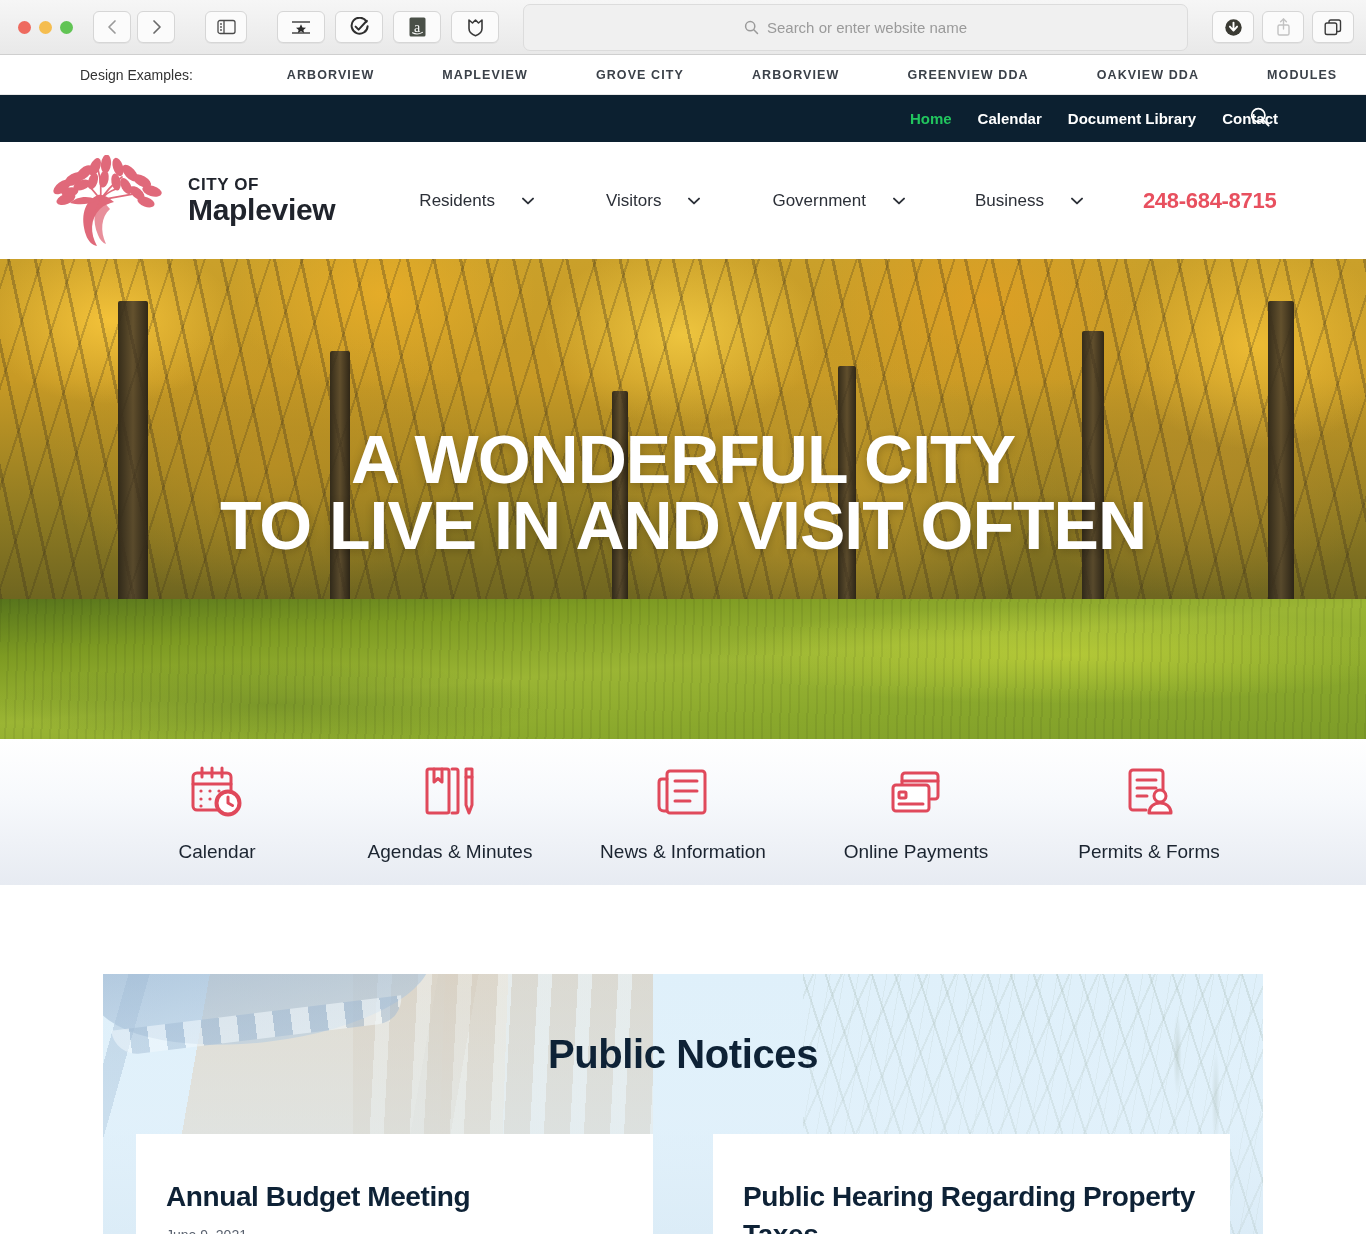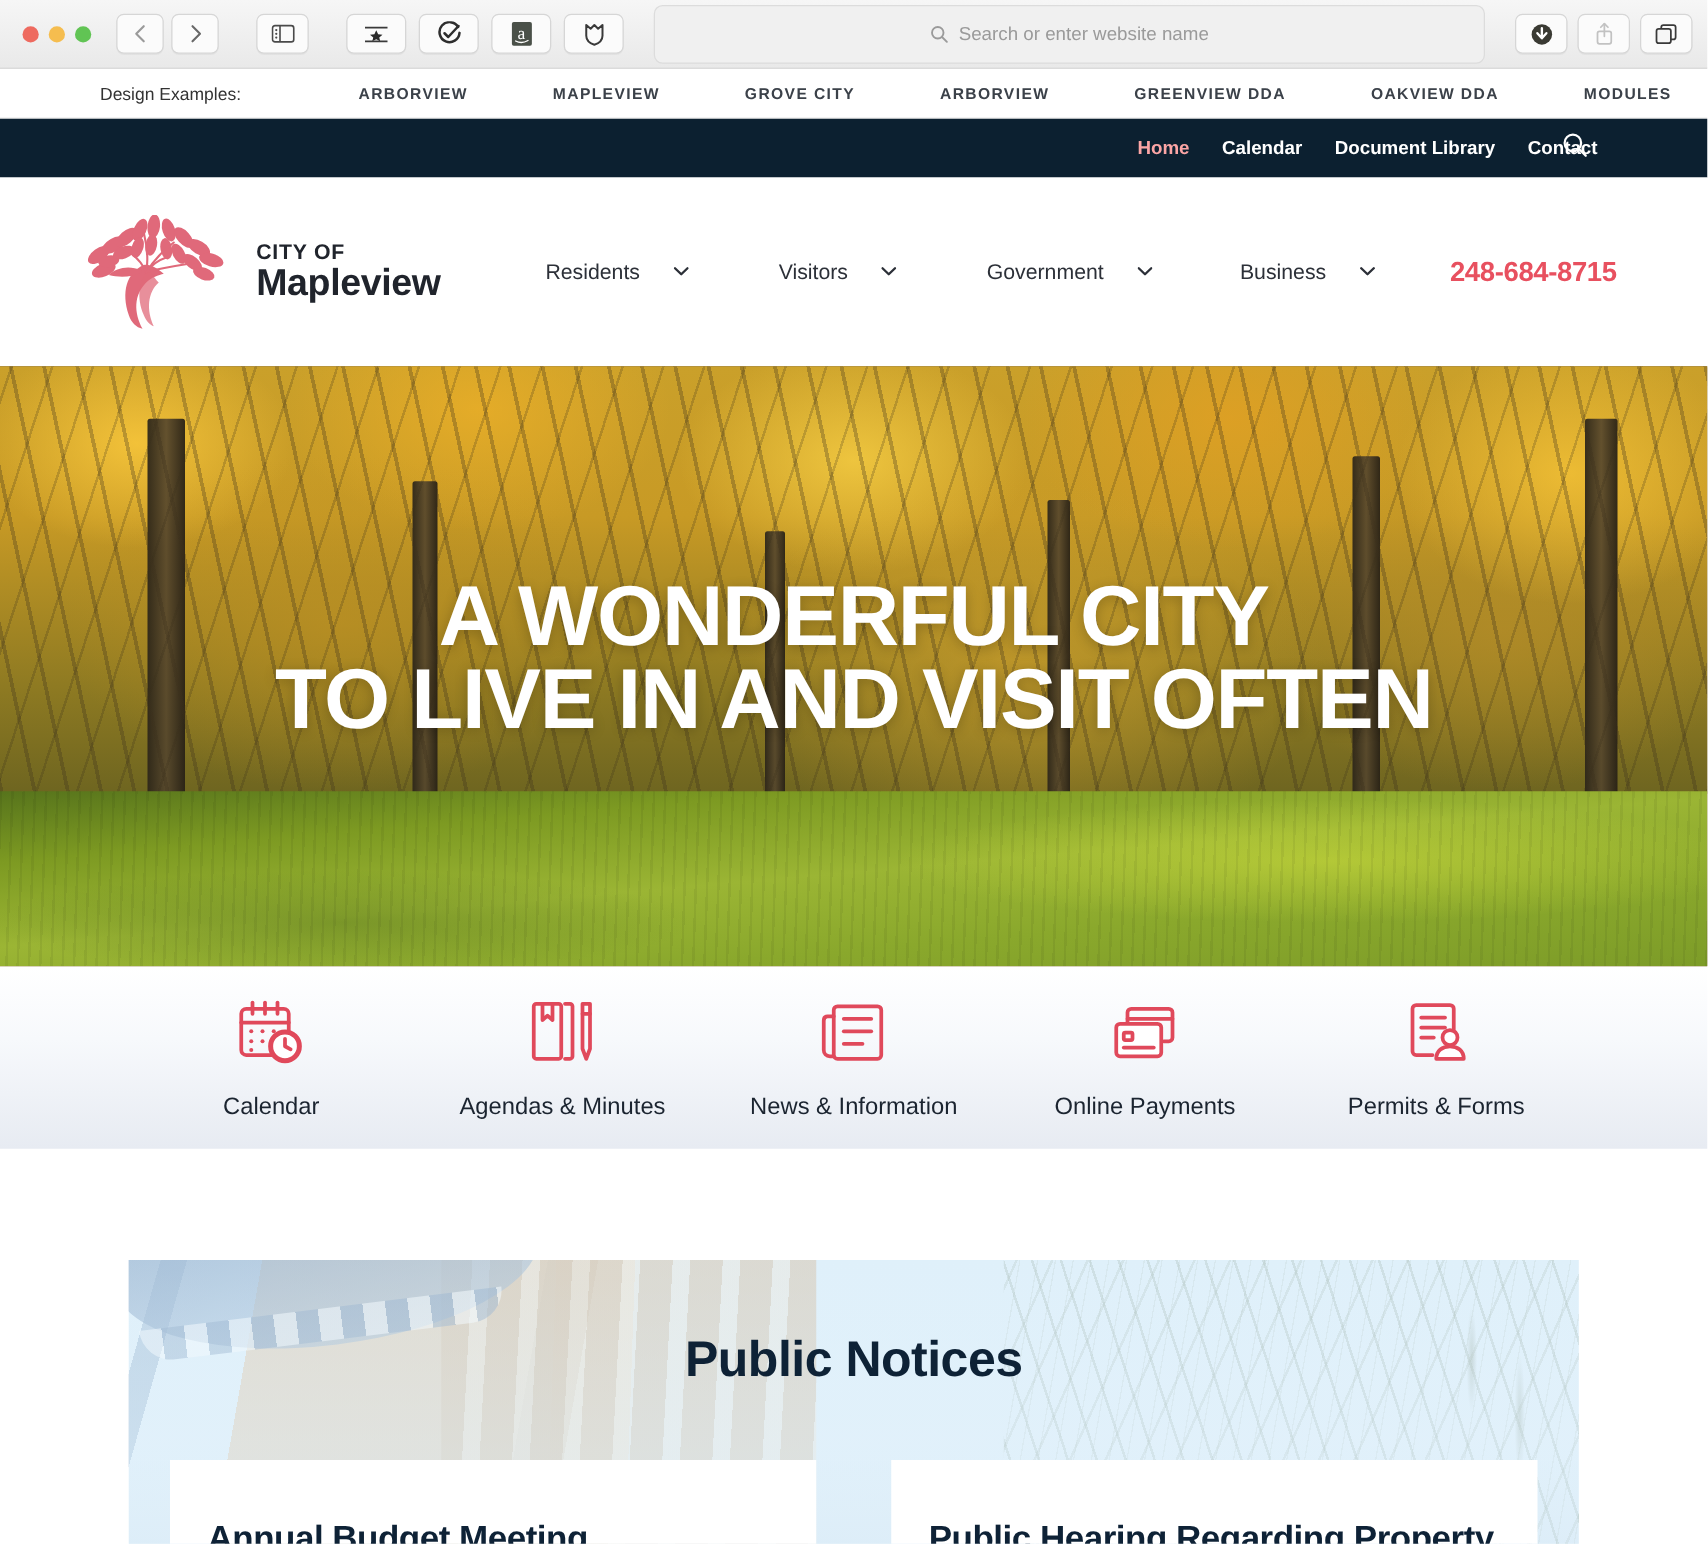--- a/index.html
+++ b/index.html
@@ -91,35 +91,35 @@
     justify-content: flex-end;
     padding-right: 88px;
     gap: 26px;
   }
   .topnav-link {
     color: #ffffff;
     font-size: 15px;
     font-weight: 700;
     white-space: nowrap;
   }
-  .topnav-link.active { color: #fca5a5; margin-left: 29px; }
+  .topnav-link.active { color: #22c55e; margin-left: 29px; }
   .topbar-search {
     margin-left: 46px;
     position: absolute;
     right: 95px;
   }
   .site-topbar { position: relative; }
 
   
   .site-header {
     background: #ffffff;
-    height: 151px;
+    height: 117px;
     display: flex;
     align-items: center;
-    padding: 0 0 0 57px;
+    padding: 0 0 0 40px;
     position: relative;
   }
   .logo { display: flex; align-items: center; gap: 4px; }
   .logo-mark { width: 150px; height: 92px; flex: 0 0 auto; }
   .logo-text { display: flex; flex-direction: column; line-height: 1; margin-left: -6px; }
   .logo-city {
     font-size: 17px; font-weight: 700; letter-spacing: 0.6px; color: #20242c;
   }
   .logo-name {
     font-size: 30px; font-weight: 700; letter-spacing: -0.3px; color: #20242c; margin-top: 2px;

